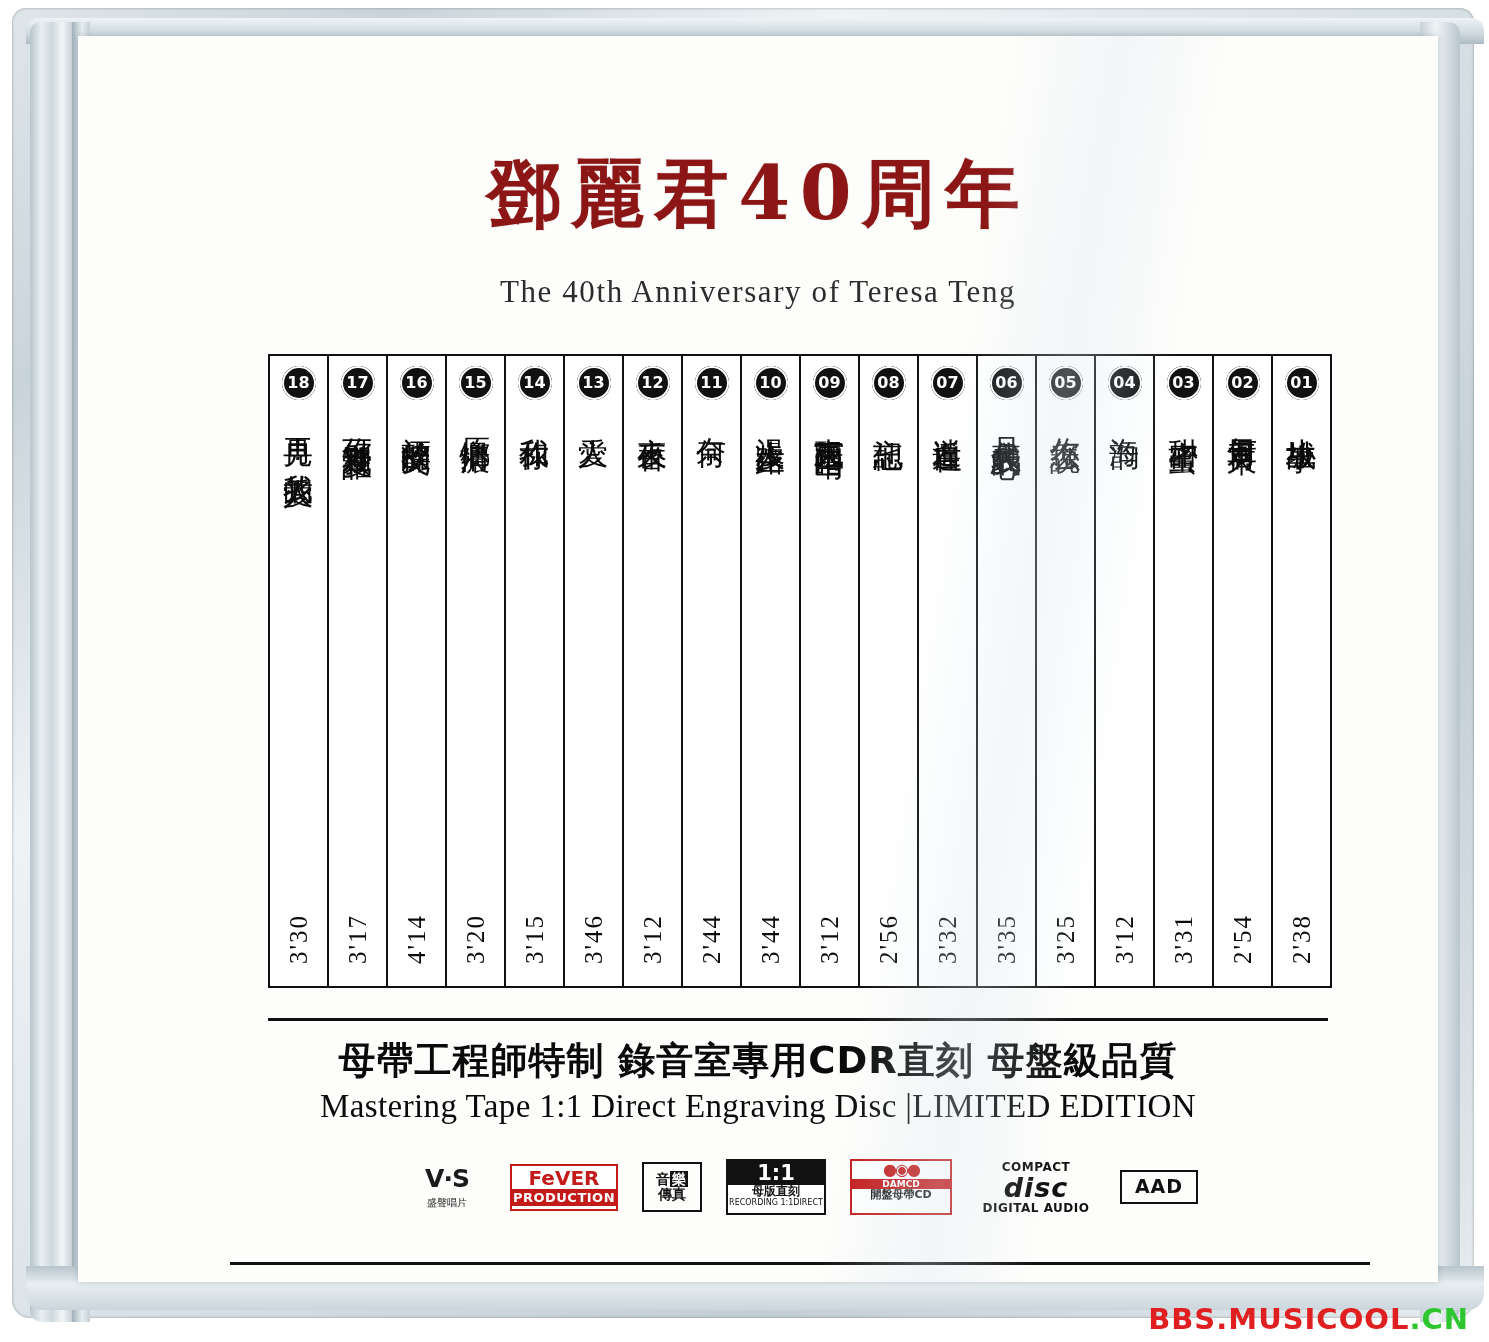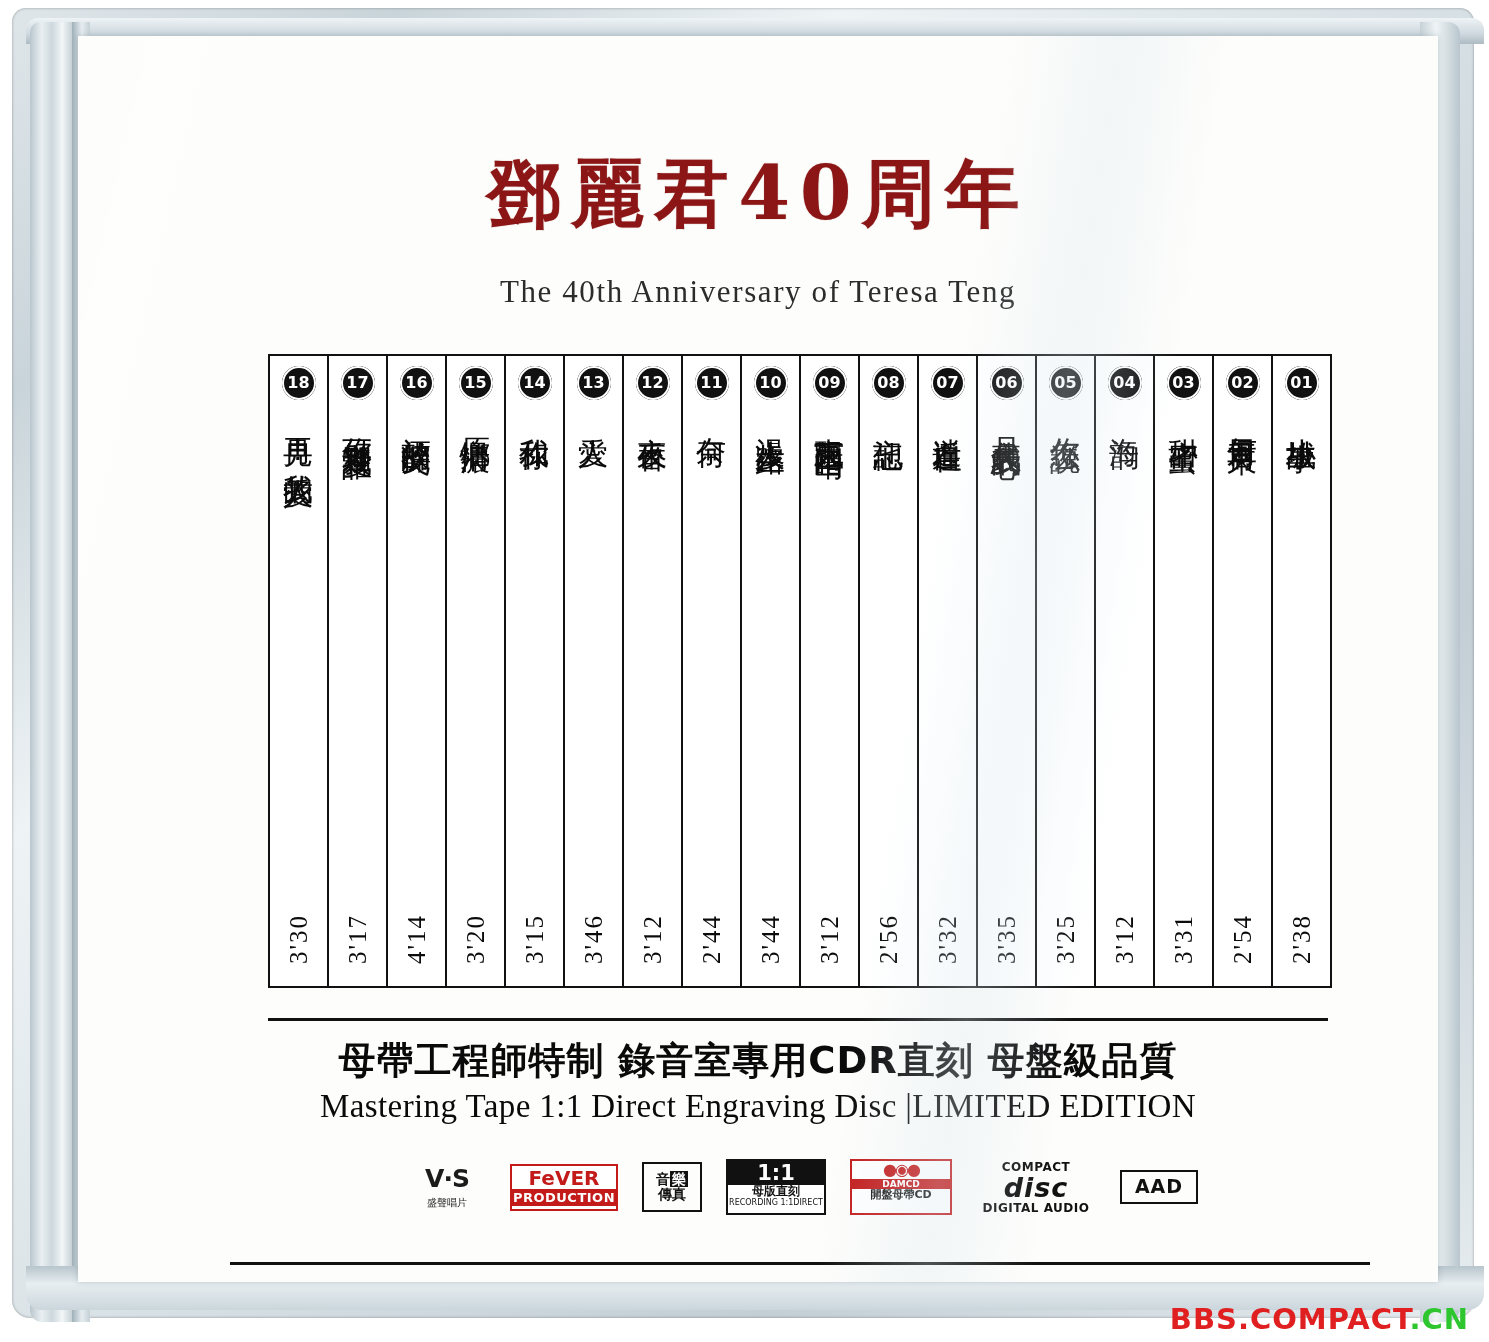--- a/index.html
+++ b/index.html
@@ -475,14 +475,14 @@
 
     <div class="logo logo-aad">AAD</div>
   </div>
 
   <div id="rule-bottom"></div>
 </div>
 
 <div id="sheen"></div>
 
 <div id="watermark">
-  <span class="p1">BBS.COMPACT</span><span class="p2">.CN</span>
+  <span class="p1">BBS.MUSICOOL</span><span class="p2">.CN</span>
 </div>
 
 </body></html>

